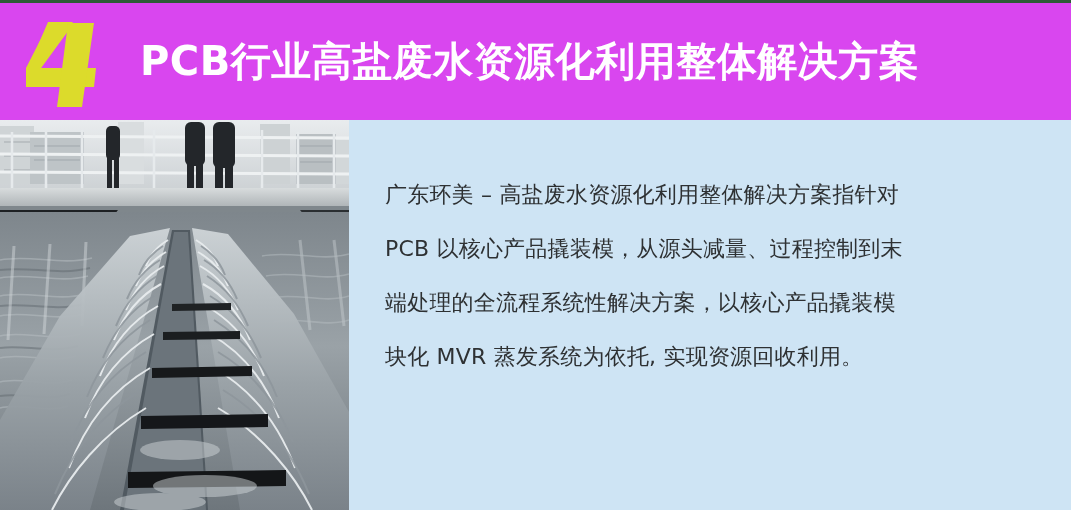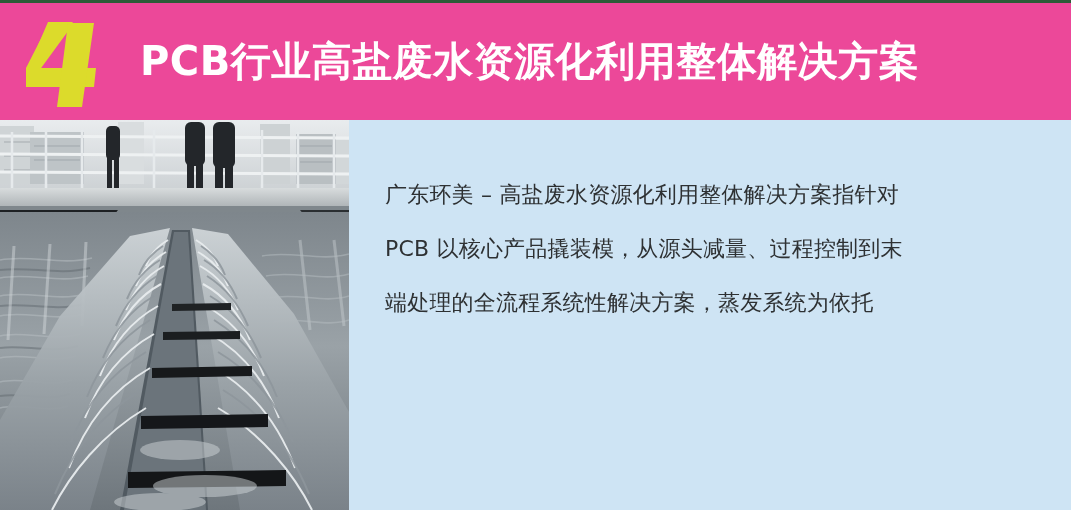--- a/index.html
+++ b/index.html
@@ -9,21 +9,21 @@
     font-family:"Liberation Sans","DejaVu Sans",sans-serif;
   }
   .page{position:relative;width:1071px;height:510px;overflow:hidden;}
 
   
   .topline{position:absolute;left:0;top:0;width:1071px;height:3px;background:#2d5b37;}
 
   
   .header{
     position:absolute;left:0;top:3px;width:1071px;height:117px;
-    background:#ec4899;
+    background:#d946ef;
   }
   .numbox{
     position:absolute;left:26px;top:18px;width:100px;height:88px;
   }
   .numbox svg{display:block;}
 
   .title{
     position:absolute;left:140px;top:0;height:117px;
     display:flex;align-items:center;
     color:#ffffff;
@@ -265,17 +265,18 @@
       </g>
 
       <rect x="0" y="0" width="349" height="390" fill="none"></rect>
     </svg>
   </div>
 
   <div class="panel">
     <div class="bodytext">
       <p>广东环美 – 高盐废水资源化利用整体解决方案指针对</p>
       <p>PCB 以核心产品撬装模，从源头减量、过程控制到末</p>
-      <p>端处理的全流程系统性解决方案，蒸发系统为依托</p>
+      <p>端处理的全流程系统性解决方案，以核心产品撬装模</p>
+      <p>块化 MVR 蒸发系统为依托, 实现资源回收利用。</p>
     </div>
   </div>
 
 </div>
 
 </body></html>

